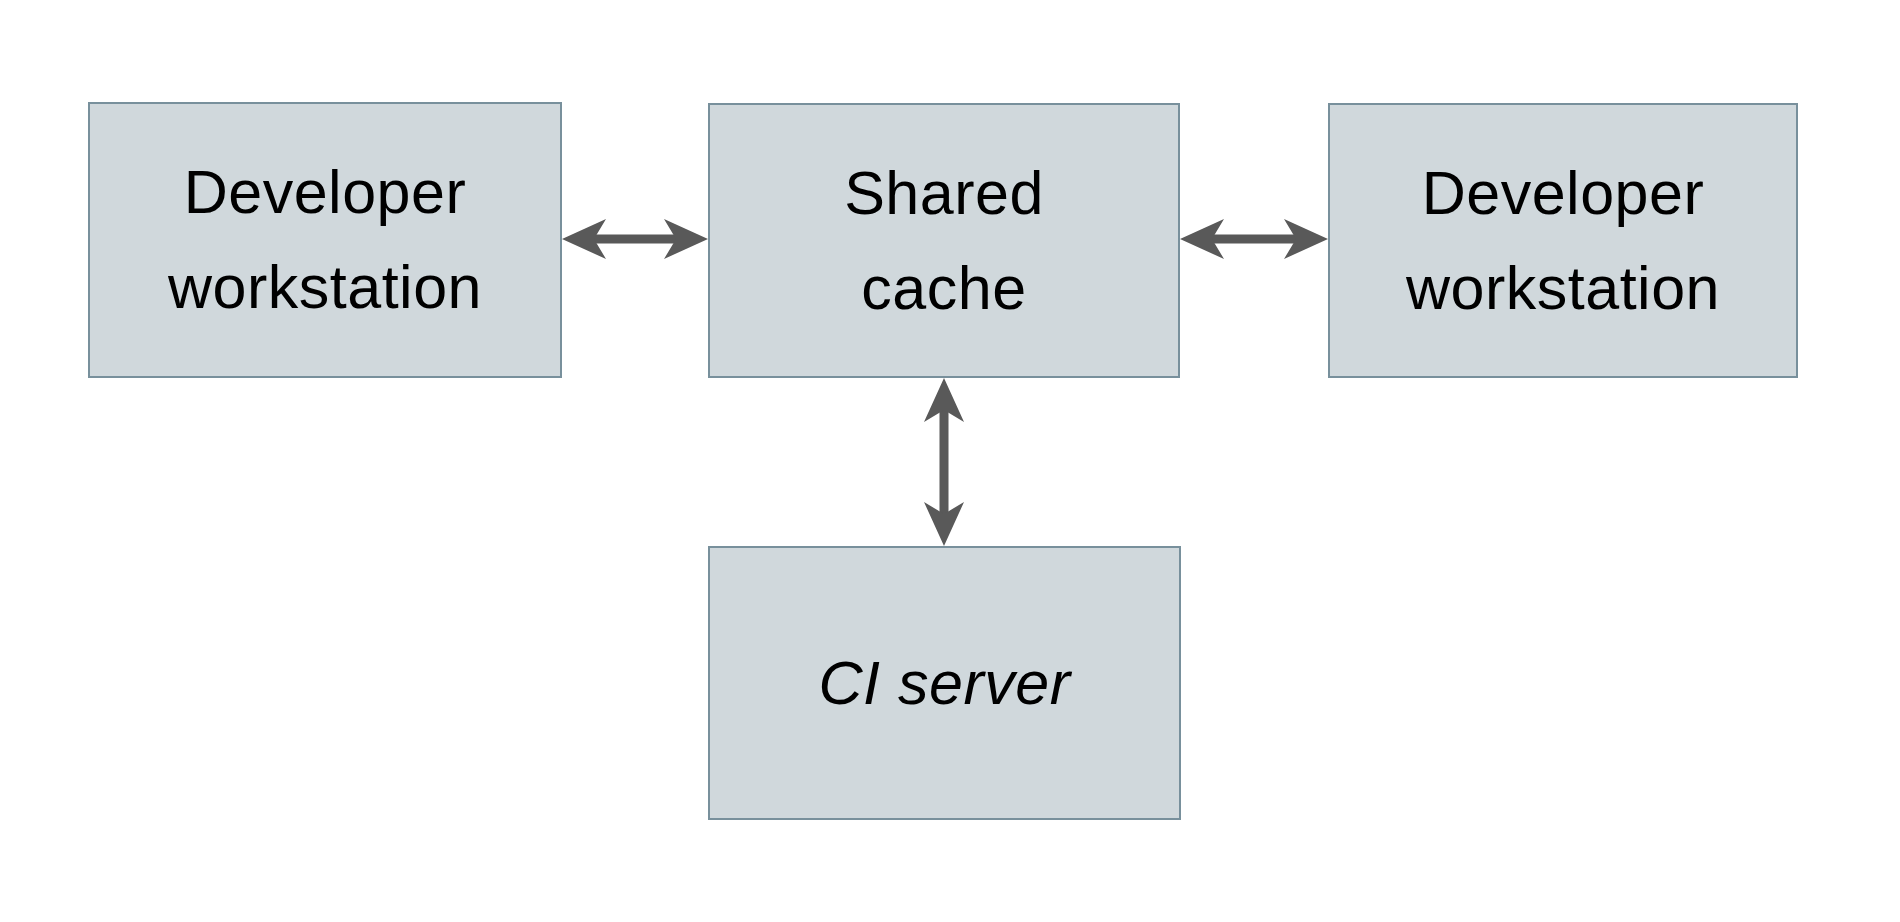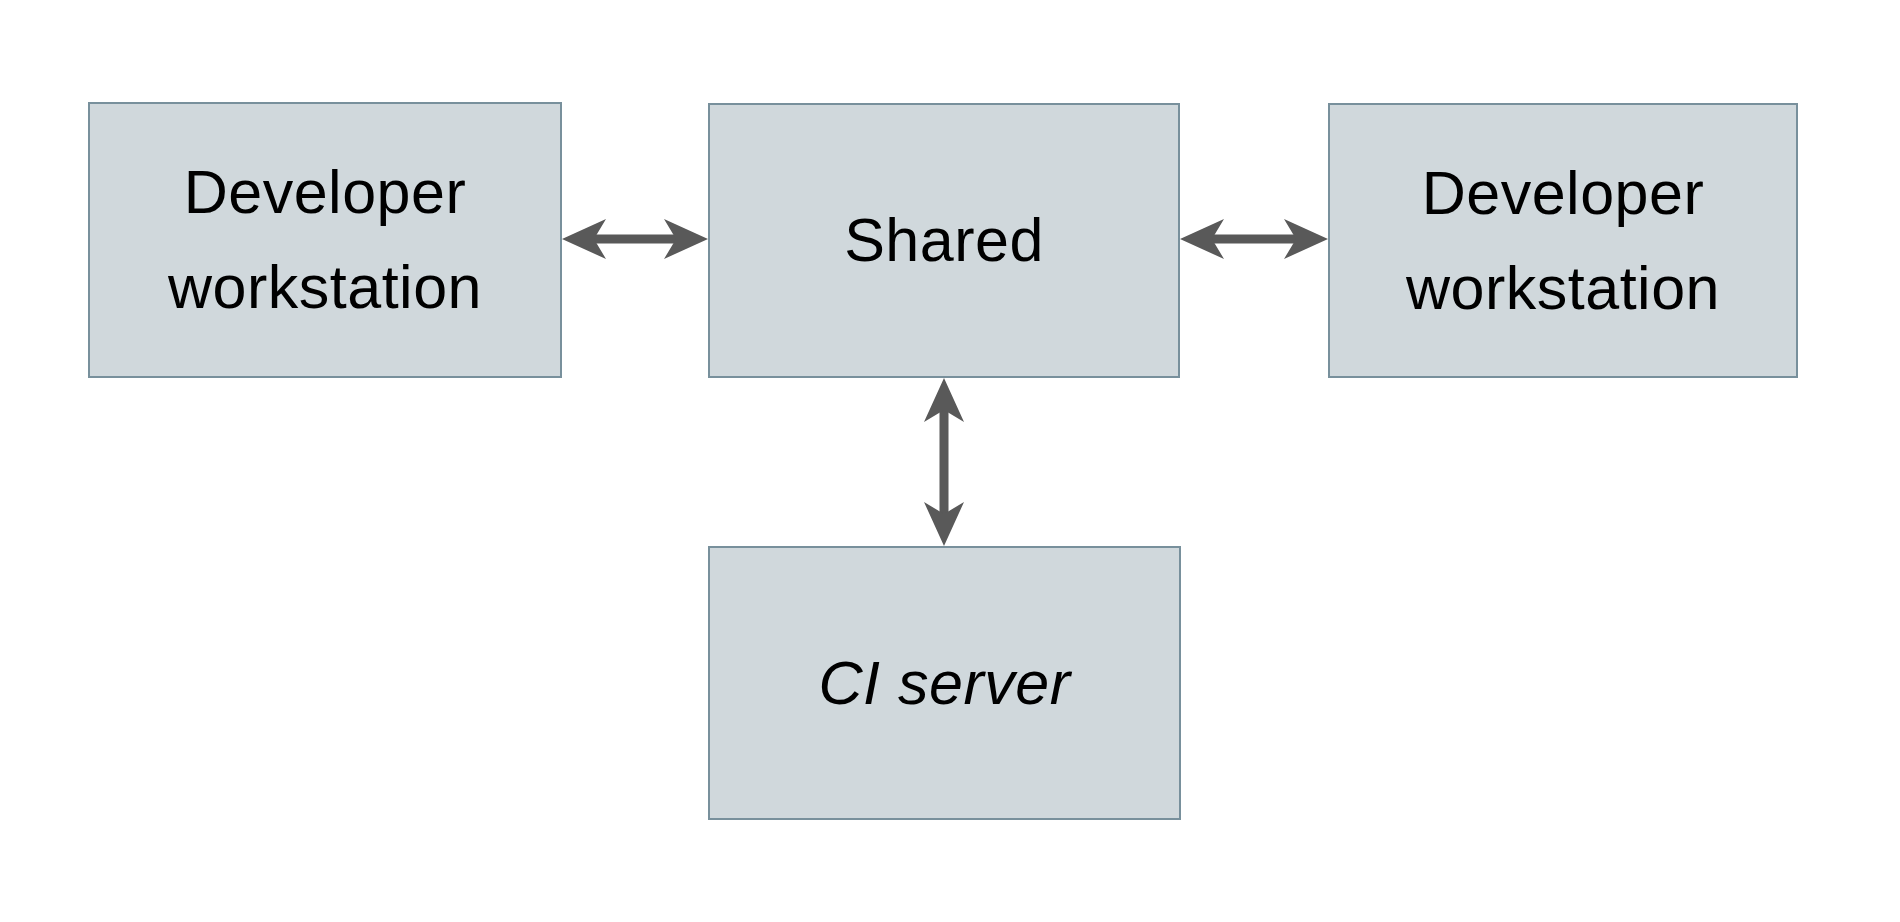--- a/index.html
+++ b/index.html
@@ -54,20 +54,21 @@
 
 <div class="canvas">
 
   <div class="node" id="node-dev-left">
     <span>Developer</span>
     <span>workstation</span>
   </div>
 
   <div class="node" id="node-shared">
     <span>Shared</span>
+    <span>cache</span>
   </div>
 
   <div class="node" id="node-dev-right">
     <span>Developer</span>
     <span>workstation</span>
   </div>
 
   <div class="node" id="node-ci">
     <span>CI server</span>
   </div>

